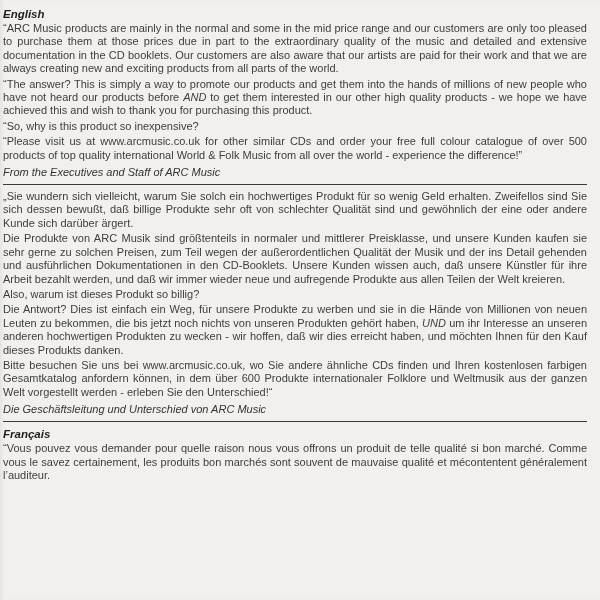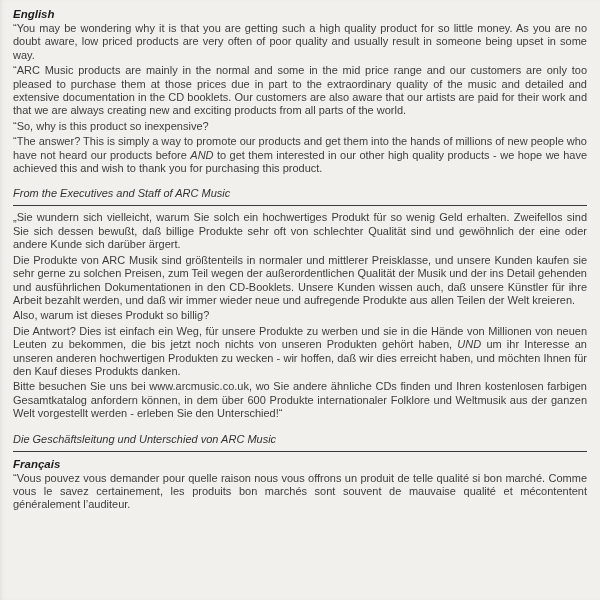--- a/index.html
+++ b/index.html
@@ -9,21 +9,21 @@
   body {
     width: 600px;
     height: 600px;
     font-family: "Liberation Sans", sans-serif;
     background: #f1f0ec;
   }
   .page {
     box-sizing: border-box;
     width: 600px;
     height: 600px;
-    padding: 7px 13px 0 13px;
+    padding: 7px 13px 0 3px;
     overflow: hidden;
     color: #3d3d3d;
     box-shadow: inset 3px 0 4px -2px rgba(0,0,0,0.08);
   }
   .hdr {
     font-size: 11.5px;
     line-height: 14px;
     font-weight: bold;
     font-style: italic;
     color: #1d1d1d;
@@ -35,41 +35,41 @@
     margin: 0 0 2px 0;
     text-align: justify;
   }
   .em {
     font-style: italic;
   }
   p.sig {
     font-size: 11px;
     line-height: 13px;
     font-style: italic;
-    margin: 12px 0 5px 0;
+    margin: 4px 0 5px 0;
     color: #333333;
   }
   hr.rule {
     border: 0;
     border-top: 1.5px solid #3a3a3a;
     margin: 0 0 5px 0;
   }
 </style>
 </head>
 <body style="background: rgb(241, 240, 236);">
 
 <div class="page" style="color: rgb(61, 61, 61);">
 
   <section>
     <h2 class="hdr">English</h2>
     <div>
-        <p class="body"><span>“You may be wondering why it is that you are getting such a high quality product for so little money. As you are no doubt aware, low priced products are very often of poor quality and usually result in someone being upset in some way.</span></p>
         <p class="body"><span>“ARC Music products are mainly in the normal and some in the mid price range and our customers are only too pleased to purchase them at those prices due in part to the extraordinary quality of the music and detailed and extensive documentation in the CD booklets. Our customers are also aware that our artists are paid for their work and that we are always creating new and exciting products from all parts of the world.</span></p>
+        <p class="body"><span>“The answer? This is simply a way to promote our products and get them into the hands of millions of new people who have not heard our products before </span><span class="em">AND</span><span> to get them interested in our other high quality products - we hope we have achieved this and wish to thank you for purchasing this product.</span></p>
         <p class="body"><span>“So, why is this product so inexpensive?</span></p>
-        <p class="body"><span>“The answer? This is simply a way to promote our products and get them into the hands of millions of new people who have not heard our products before </span><span class="em">AND</span><span> to get them interested in our other high quality products - we hope we have achieved this and wish to thank you for purchasing this product.</span></p>
+        <p class="body"><span>“Please visit us at www.arcmusic.co.uk for other similar CDs and order your free full colour catalogue of over 500 products of top quality international World &amp; Folk Music from all over the world - experience the difference!”</span></p>
       </div>
     <p class="sig">From the Executives and Staff of ARC Music</p>
   </section>
 
   <hr class="rule" style="border-top-color: rgb(58, 58, 58);">
 
   <section>
     <div>
         <p class="body"><span>„Sie wundern sich vielleicht, warum Sie solch ein hochwertiges Produkt für so wenig Geld erhalten. Zweifellos sind Sie sich dessen bewußt, daß billige Produkte sehr oft von schlechter Qualität sind und gewöhnlich der eine oder andere Kunde sich darüber ärgert.</span></p>
         <p class="body"><span>Die Produkte von ARC Musik sind größtenteils in normaler und mittlerer Preisklasse, und unsere Kunden kaufen sie sehr gerne zu solchen Preisen, zum Teil wegen der außerordentlichen Qualität der Musik und der ins Detail gehenden und ausführlichen Dokumentationen in den CD-Booklets. Unsere Kunden wissen auch, daß unsere Künstler für ihre Arbeit bezahlt werden, und daß wir immer wieder neue und aufregende Produkte aus allen Teilen der Welt kreieren.</span></p>

